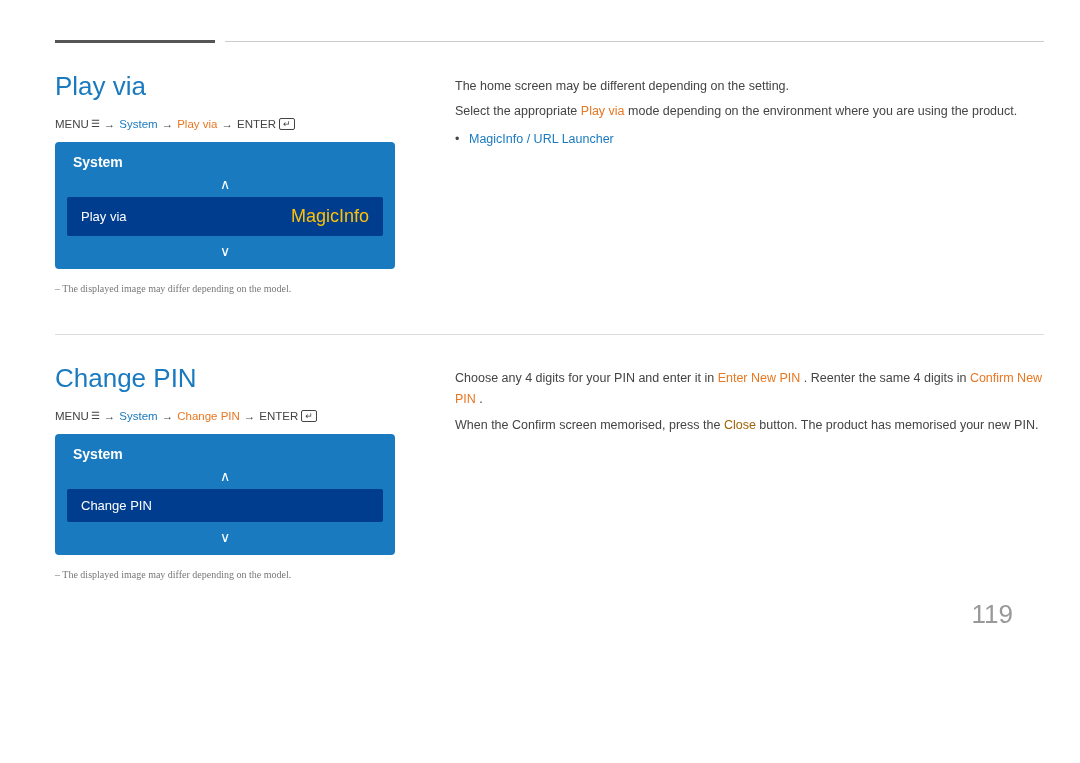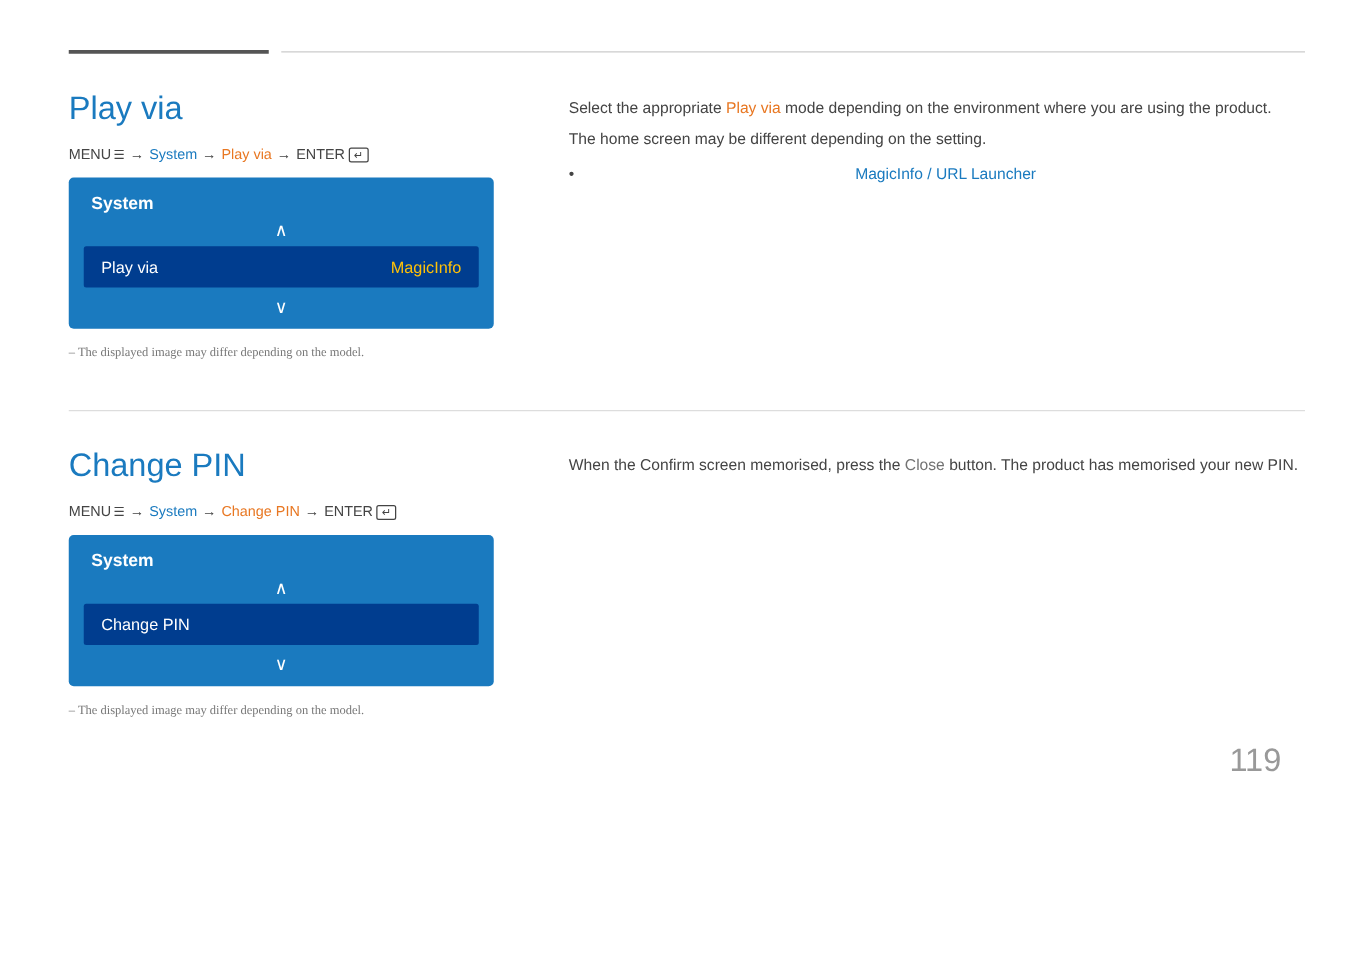--- a/index.html
+++ b/index.html
@@ -116,21 +116,21 @@
       color: #fff;
       font-size: 13px;
       border-radius: 2px;
       display: flex;
       justify-content: space-between;
       align-items: center;
     }
 
     .tv-menu-item .item-value {
       color: #ffc107;
-      font-size: 13px;
+      font-size: 18px;
     }
 
     .tv-menu-arrow-down {
       text-align: center;
       color: #fff;
       font-size: 14px;
       padding: 4px 0 2px 0;
     }
 
     
@@ -158,34 +158,33 @@
 
     .right-text p {
       margin-bottom: 4px;
     }
 
     .right-text .highlight-orange {
       color: #e87722;
     }
 
     .right-text .highlight-blue {
-      color: #737373;
+      color: #a16207;
     }
 
     .bullet-list {
       list-style: none;
       margin-top: 6px;
     }
 
     .bullet-list li {
       padding-left: 14px;
       position: relative;
       font-size: 12.5px;
       color: #444;
-      text-align: center;
     }
 
     .bullet-list li::before {
       content: '•';
       position: absolute;
       left: 0;
     }
 
     .bullet-list li .link-text {
       color: #1a7abf;
@@ -196,21 +195,21 @@
       font-size: 11px;
       color: #777;
       margin-top: 8px;
       padding-left: 6px;
     }
 
     
     .page-number {
       position: absolute;
       bottom: 30px;
-      right: 55px;
+      right: 67px;
       font-size: 26px;
       color: #999;
       font-weight: 300;
     }
 
     
     .enter-icon {
       display: inline-block;
       border: 1px solid #444;
       border-radius: 2px;
@@ -255,26 +254,26 @@
           <span class="item-value">MagicInfo</span>
         </div>
         <div class="tv-menu-arrow-down">∨</div>
       </div>
 
       <div class="disclaimer">–  The displayed image may differ depending on the model.</div>
     </div>
 
     <div class="right-col">
       <div class="right-text">
+        <p>The home screen may be different depending on the setting.</p>
         <p>
           <span>Select the appropriate</span>
           <span class="highlight-orange">Play via</span>
           <span>mode depending on the environment where you are using the product.</span>
         </p>
-        <p>The home screen may be different depending on the setting.</p>
         <ul class="bullet-list">
           <li>
             <span class="link-text">MagicInfo / URL Launcher</span>
           </li>
         </ul>
       </div>
     </div>
   </div>
 
   <div class="section-divider"></div>
@@ -303,20 +302,27 @@
         </div>
         <div class="tv-menu-arrow-down">∨</div>
       </div>
 
       <div class="disclaimer">–  The displayed image may differ depending on the model.</div>
     </div>
 
     <div class="right-col">
       <div class="right-text">
         <p>
+          <span>Choose any 4 digits for your PIN and enter it in</span>
+          <span class="highlight-orange">Enter New PIN</span>
+          <span>. Reenter the same 4 digits in</span>
+          <span class="highlight-orange">Confirm New PIN</span>
+          <span>.</span>
+        </p>
+        <p>
           <span>When the Confirm screen memorised, press the</span>
           <span class="highlight-blue">Close</span>
           <span>button. The product has memorised your new PIN.</span>
         </p>
       </div>
     </div>
   </div>
 
   <div class="page-number">119</div>
 

